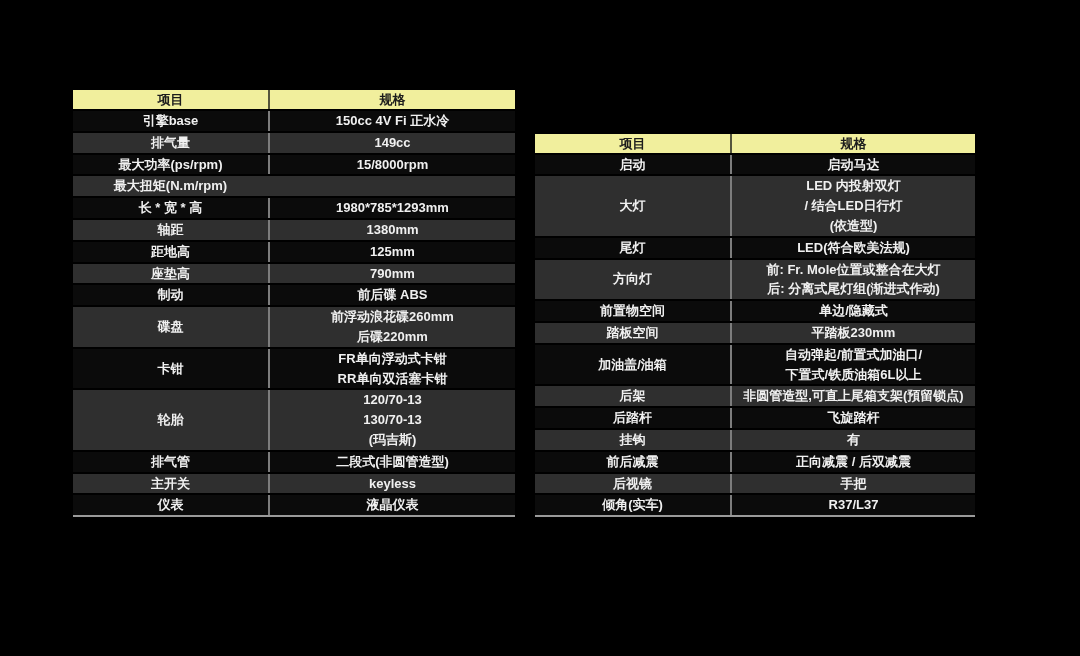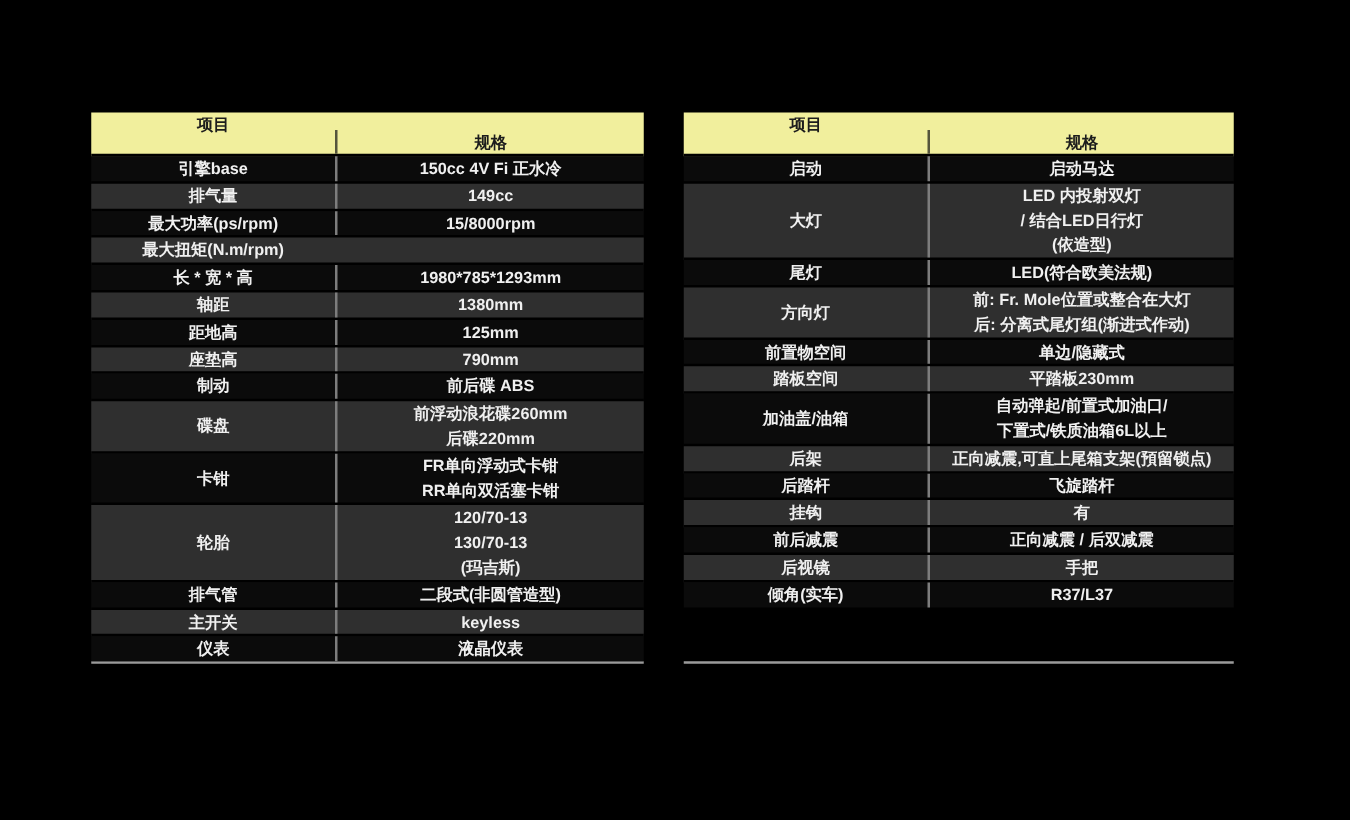--- a/index.html
+++ b/index.html
@@ -25,40 +25,41 @@
     width: 1080px;
     height: 656px;
     background: var(--page-bg);
     overflow: hidden;
   }
   .tables {
     position: absolute;
     left: 73px;
     top: 90px;
     display: flex;
-    gap: 32px;
+    gap: 20px;
+    align-items: flex-end;
   }
   .spec-table {
     width: 442px;
     border-bottom: 2px solid var(--table-bottom-border);
   }
   .spec-table.right { width: 440px; }
   .thead {
     display: flex;
     background: var(--header-bg);
     color: var(--header-text);
     border-bottom: 2px solid #000;
   }
   .th {
     line-height: 19px;
     text-align: center;
   }
   .col-item { width: 195px; flex: none; }
   .col-spec { flex: 1; }
-  .th.col-spec { border-left: 2px solid var(--header-divider); margin-top: 14px; }
+  .th.col-spec { border-left: 2px solid var(--header-divider); }
   .trow {
     display: flex;
     border-bottom: 2px solid #000;
     color: var(--body-text);
   }
   .trow:last-child { border-bottom: none; }
   .trow:nth-child(odd) { background: var(--row-black); }
   .trow:nth-child(even) { background: var(--row-gray); }
   .cell {
     display: flex;
@@ -272,21 +273,21 @@
             <div class="cell col-spec">
               <div class="line">自动弹起/前置式加油口/</div>
               <div class="line">下置式/铁质油箱6L以上</div>
             </div>
           </div>
           <div class="trow">
             <div class="cell col-item">
               <div class="line">后架</div>
             </div>
             <div class="cell col-spec">
-              <div class="line">正向减震,可直上尾箱支架(預留锁点)</div>
+              <div class="line">非圆管造型,可直上尾箱支架(預留锁点)</div>
             </div>
           </div>
           <div class="trow">
             <div class="cell col-item">
               <div class="line">后踏杆</div>
             </div>
             <div class="cell col-spec">
               <div class="line">飞旋踏杆</div>
             </div>
           </div>

